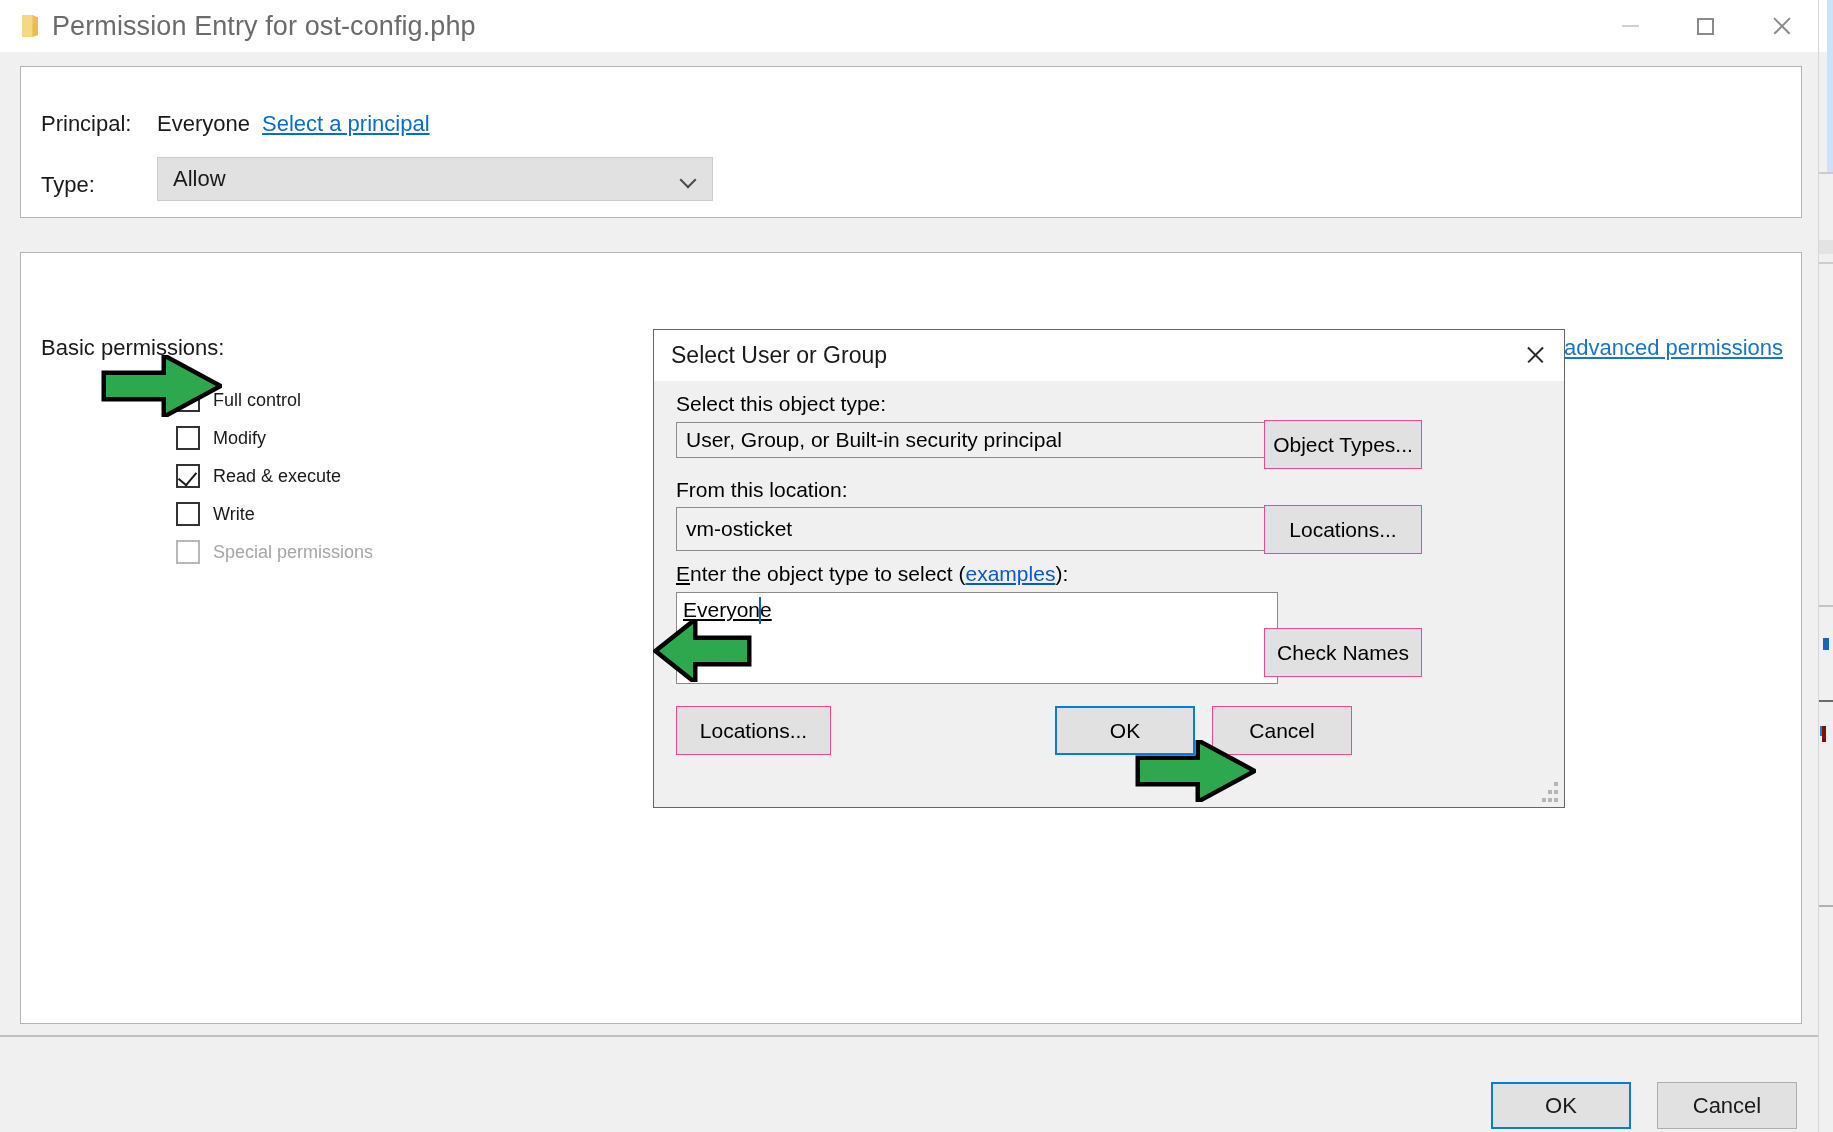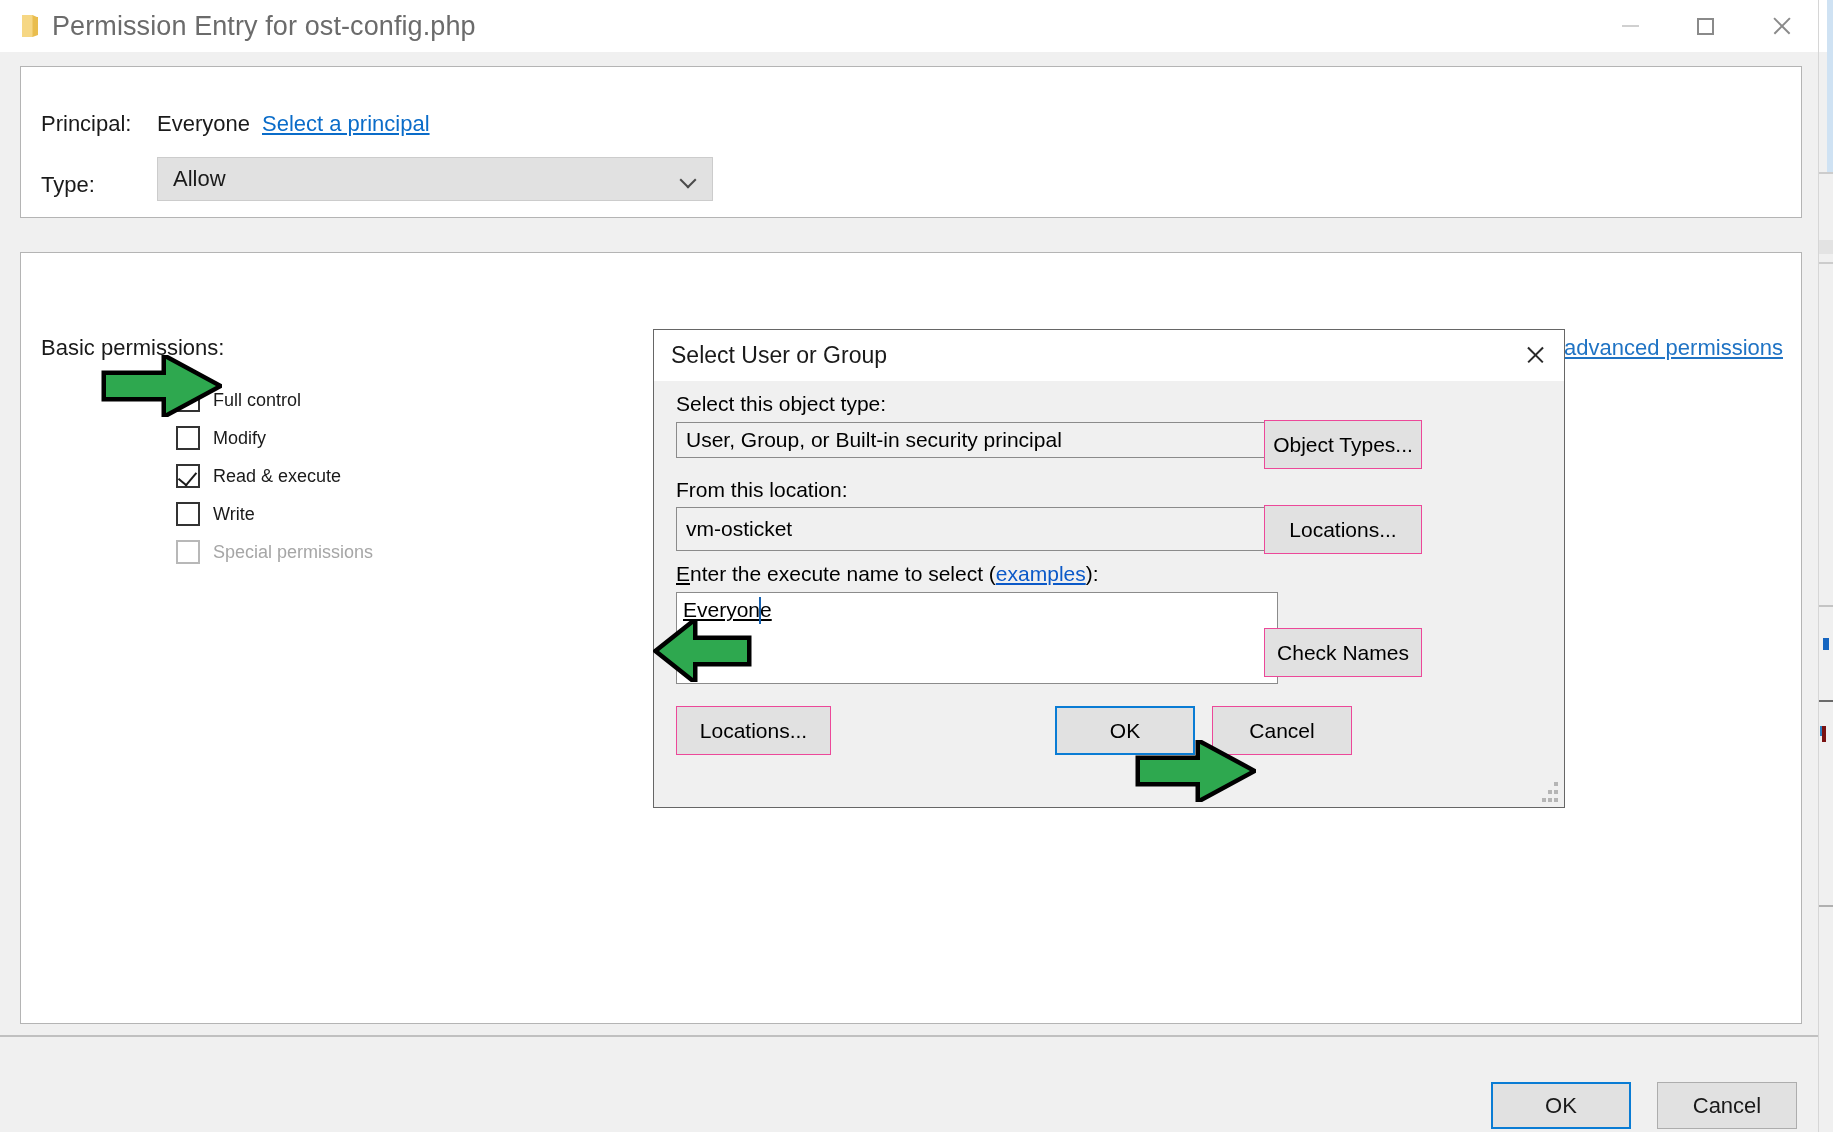--- a/index.html
+++ b/index.html
@@ -460,21 +460,21 @@
         <span class="fv">User, Group, or Built-in security principal</span>
       </div>
       <button class="dlg-btn" id="dlg-btn-objtypes">Object Types...</button>
 
       <div class="dlg-lbl" id="dlg-lbl-location">From this location:</div>
       <div class="dlg-field" id="dlg-fld-location">
         <span class="fv">vm-osticket</span>
       </div>
       <button class="dlg-btn" id="dlg-btn-locations">Locations...</button>
 
-      <div class="dlg-lbl" id="dlg-lbl-objname"><span class="acc-u">E</span><span>nter the execute name to select (</span><span class="dlg-link">examples</span><span>):</span></div>
+      <div class="dlg-lbl" id="dlg-lbl-objname"><span class="acc-u">E</span><span>nter the object type to select (</span><span class="dlg-link">examples</span><span>):</span></div>
 
       <div id="dlg-area-objname">
         <span class="objname-value">Everyone</span>
         <span class="text-caret"></span>
       </div>
       <button class="dlg-btn" id="dlg-btn-checknames">Check Names</button>
 
       <button class="dlg-btn" id="dlg-btn-advanced">Locations...</button>
       <button class="dlg-btn" id="dlg-btn-ok">OK</button>
       <button class="dlg-btn" id="dlg-btn-cancel">Cancel</button>

